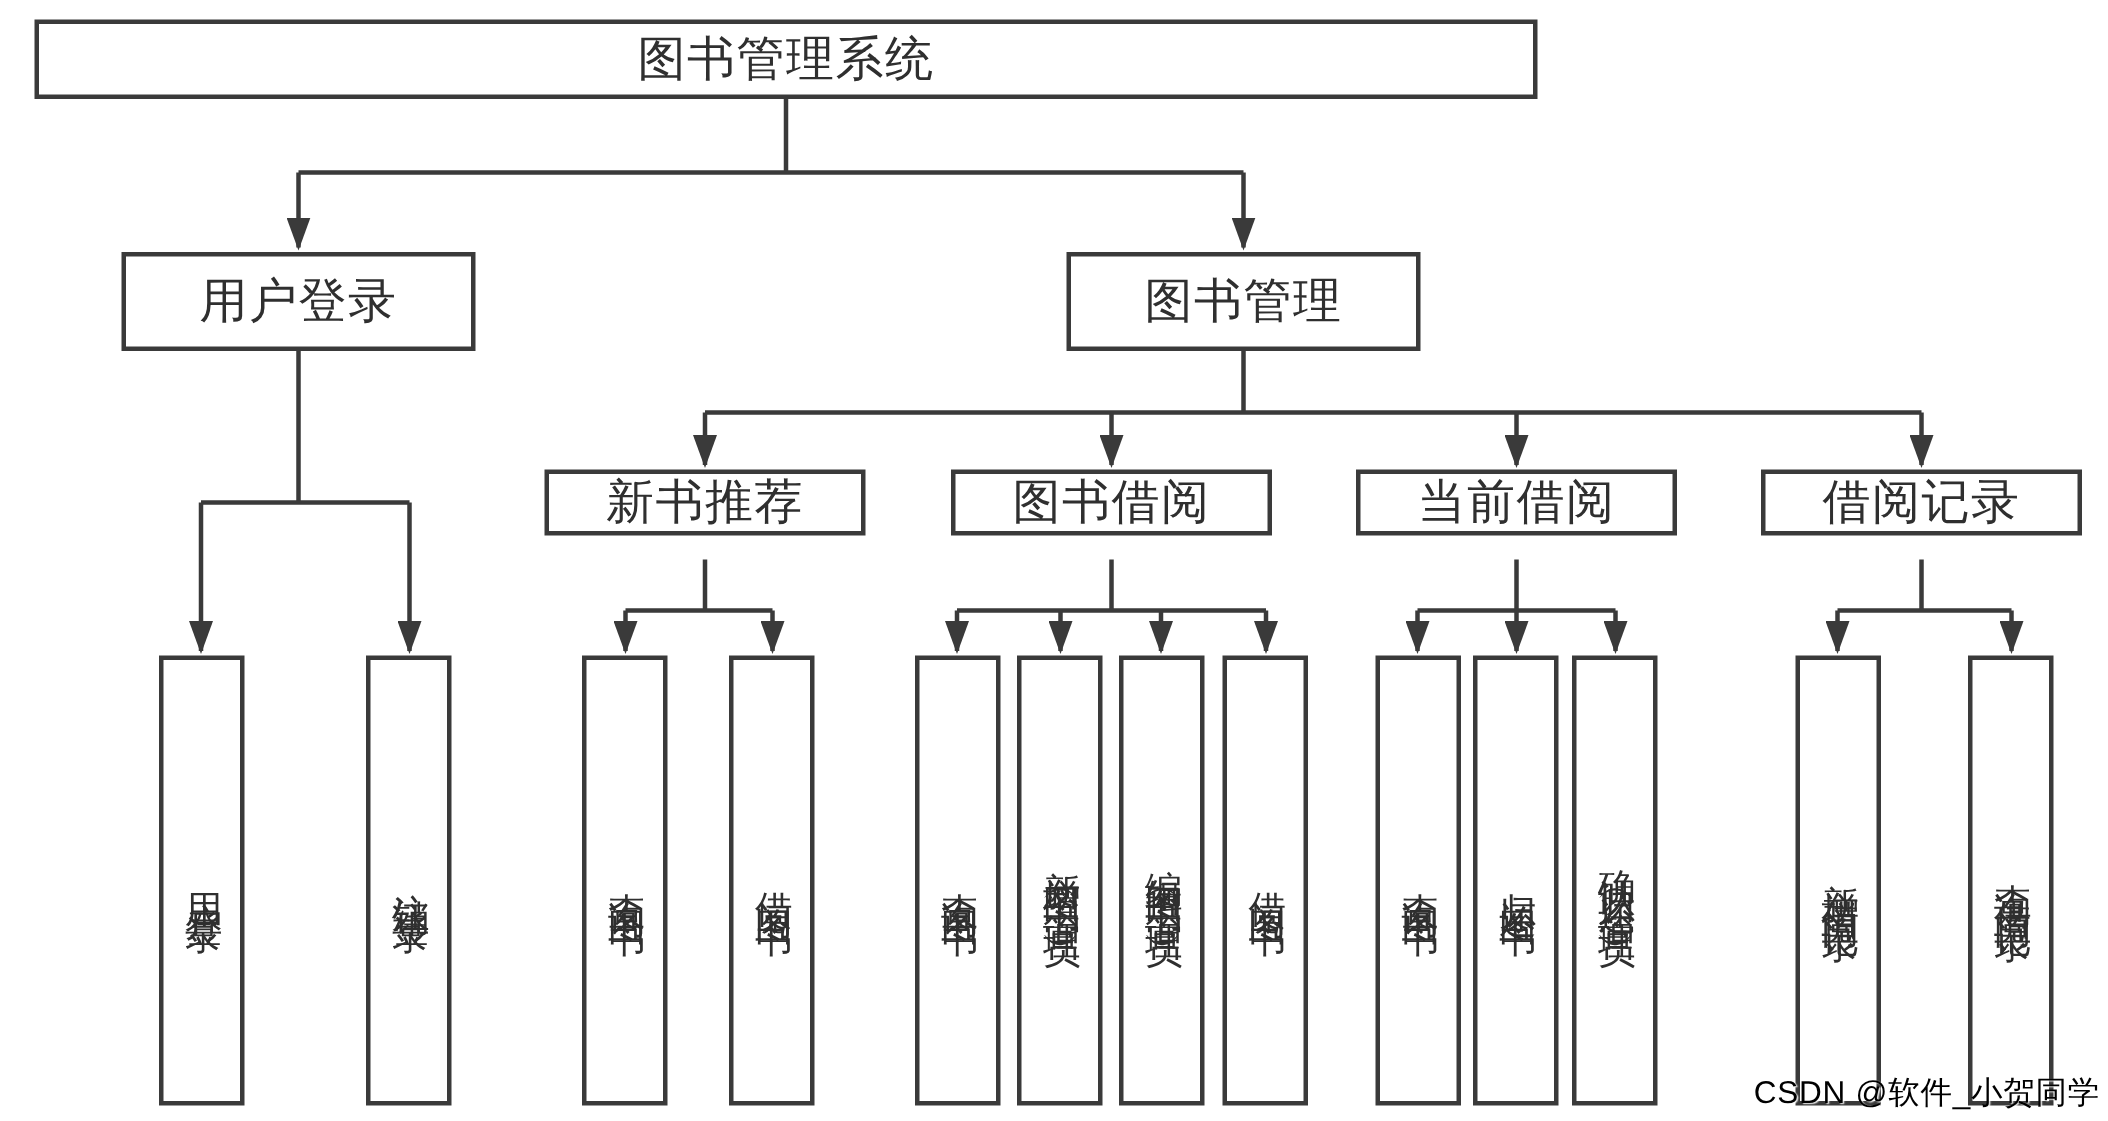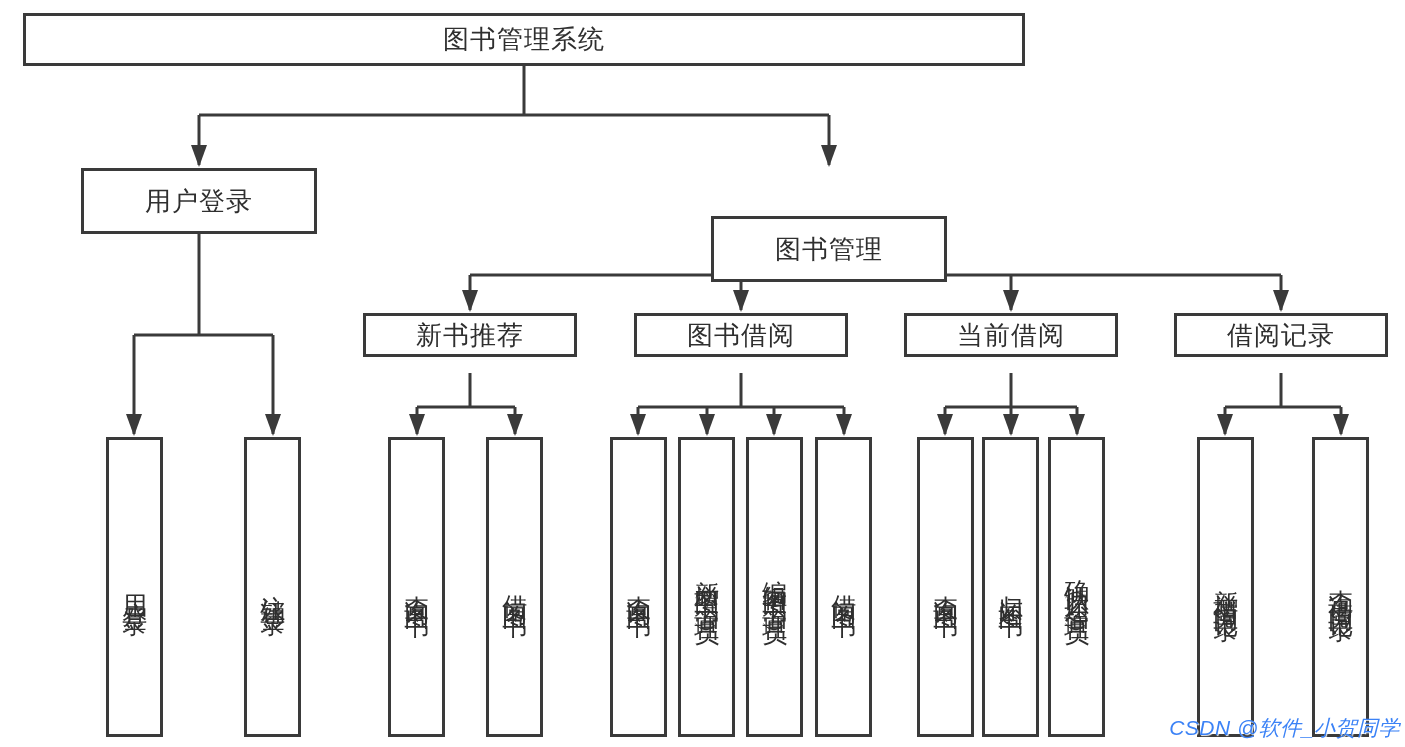--- a/index.html
+++ b/index.html
@@ -22,37 +22,37 @@
     box-sizing: border-box;
     background: #ffffff;
     border: 3px solid #3a3a3a;
     display: flex;
     align-items: center;
     justify-content: center;
     color: #2f2f2f;
     z-index: 2;
   }
   .hlabel {
-    font-size: 26px;
+    font-size: 32px;
     letter-spacing: 1px;
     white-space: nowrap;
   }
   .vtext {
     writing-mode: vertical-rl;
     text-orientation: mixed;
     font-size: 25px;
     letter-spacing: 6px;
     line-height: 1.1;
     color: #2f2f2f;
   }
   
   .n-root  { left: 23px;  top: 13px;  width: 1002px; height: 53px; }
   
   .n-login { left: 81px;  top: 168px; width: 236px; height: 66px; }
-  .n-mgmt  { left: 711px; top: 168px; width: 236px; height: 66px; margin-top: 48px; }
+  .n-mgmt  { left: 711px; top: 168px; width: 236px; height: 66px; }
   
   .n-l3 { top: 313px; width: 214px; height: 44px; }
   .n-recommend { left: 363px; }
   .n-borrow    { left: 634px; font-family: Liberation Serif, serif; }
   .n-current   { left: 904px; }
   .n-records   { left: 1174px; }
   
   .leaf { top: 437px; width: 57px; height: 300px; }
   .x1  { left: 106px; }
   .x2  { left: 244px; }
@@ -66,25 +66,24 @@
   .x10 { left: 1048px; }
   .x11 { left: 982px; }
   .x12 { left: 1197px; }
   .x13 { left: 1312px; }
   #watermark {
     position: absolute;
     right: 5px;
     top: 714px;
     z-index: 10;
     font-size: 21px;
-    color: #3b82f6;
+    color: #000000;
     letter-spacing: 0.5px;
     white-space: nowrap;
     text-shadow: 1px 1px 1px rgba(255,255,255,0.95);
-    font-style: italic;
   }
 </style>
 </head>
 <body>
 
 <div id="canvas">
 
   <svg id="connectors" viewBox="0 0 1405 747" xmlns="http://www.w3.org/2000/svg">
     <defs>
       <marker id="arw" markerUnits="userSpaceOnUse" markerWidth="22" markerHeight="16" refX="20" refY="8" orient="auto">

